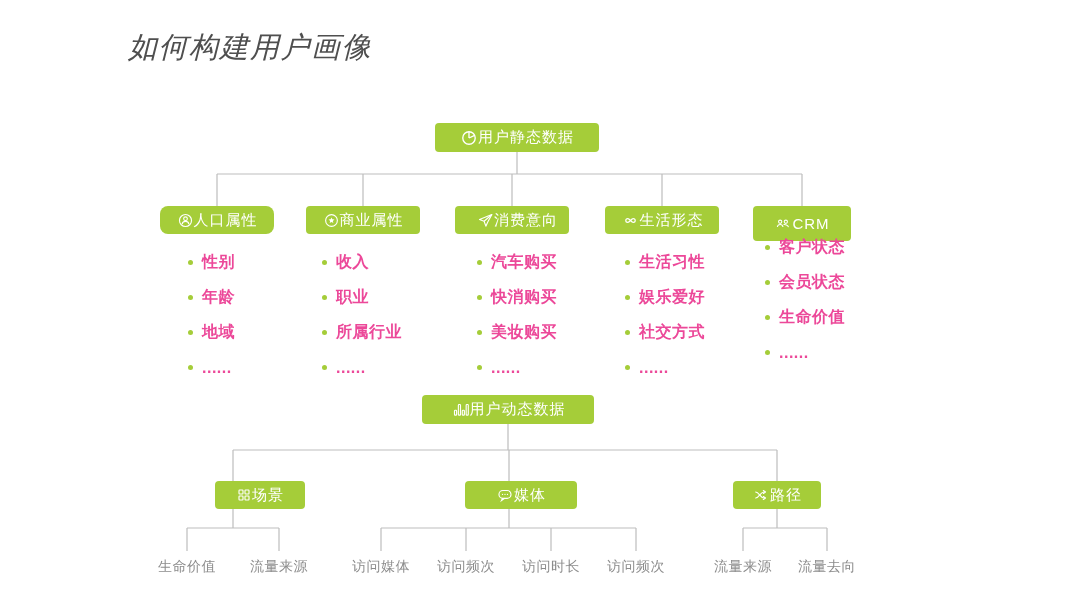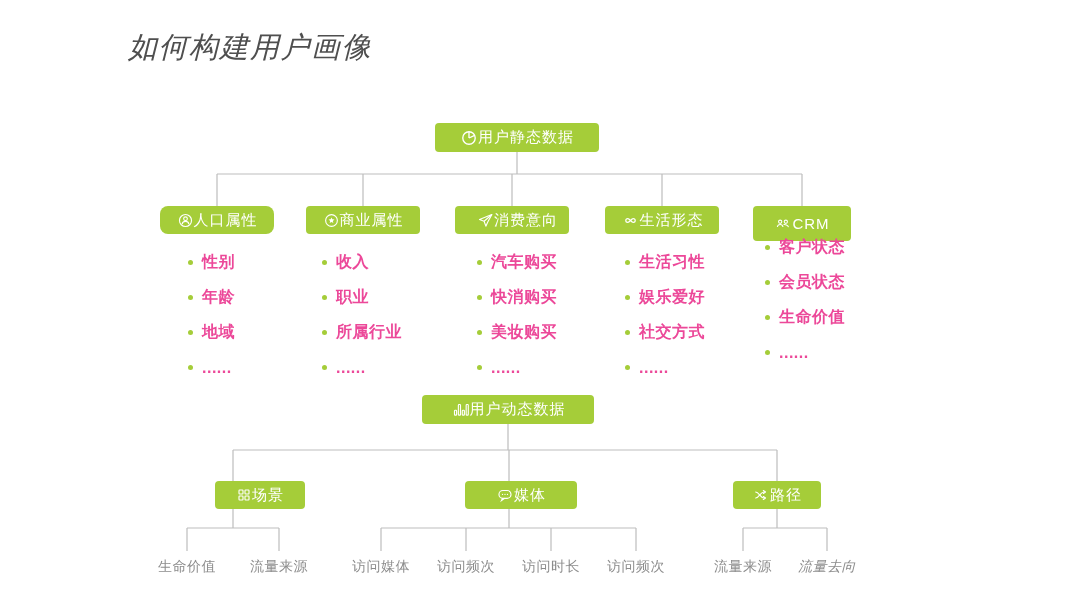--- a/index.html
+++ b/index.html
@@ -269,15 +269,15 @@
 
   <div class="leaf-label" style="left:139px;top:558px;">生命价值</div>
   <div class="leaf-label" style="left:231px;top:558px;">流量来源</div>
 
   <div class="leaf-label" style="left:333px;top:558px;">访问媒体</div>
   <div class="leaf-label" style="left:418px;top:558px;">访问频次</div>
   <div class="leaf-label" style="left:503px;top:558px;">访问时长</div>
   <div class="leaf-label" style="left:588px;top:558px;">访问频次</div>
 
   <div class="leaf-label" style="left:695px;top:558px;">流量来源</div>
-  <div class="leaf-label" style="left:779px;top:558px;font-style:italic;">流量去向</div>
+  <div class="leaf-label" style="left:779px;top:558px;">流量去向</div>
 
 </div>
 
 </body></html>

